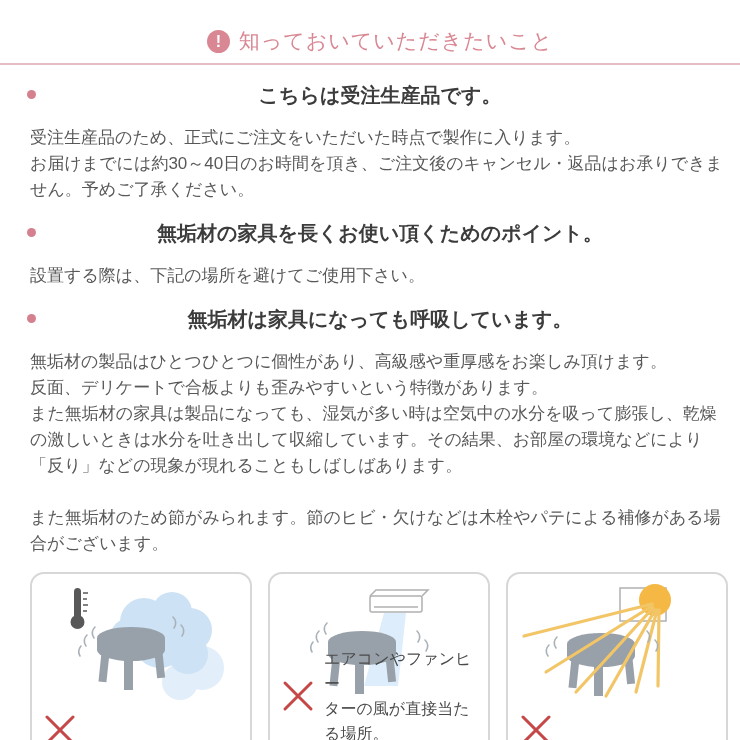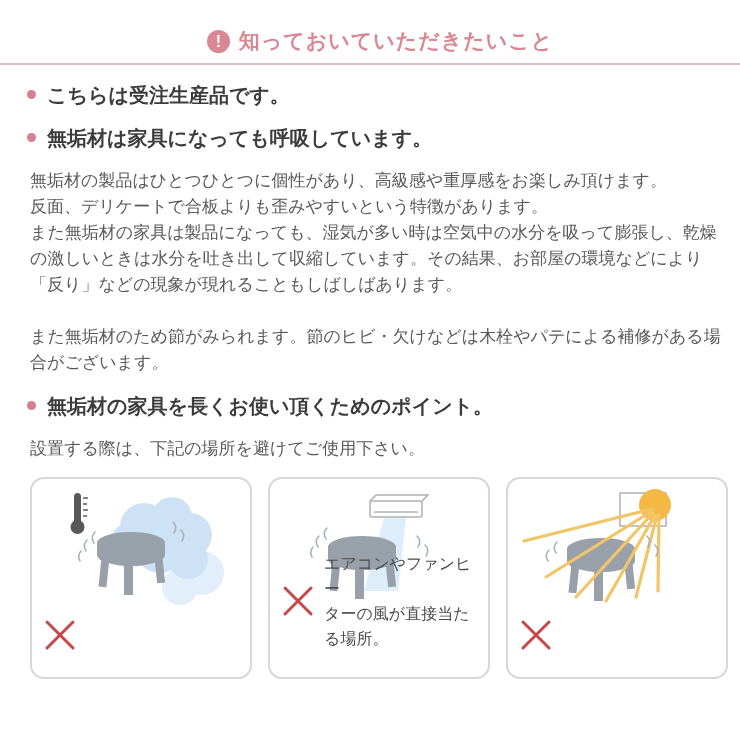--- a/index.html
+++ b/index.html
@@ -9,27 +9,27 @@
     background:var(--page-bg,#fff);
     font-family:"Liberation Sans","DejaVu Sans",sans-serif;
   }
   
   .info-header { display:flex; justify-content:center; align-items:center; gap:9px; height:26px; }
   .alert-icon {
     width:23px; height:23px; border-radius:50%; background:var(--accent-pink);
     color:#fff; font-weight:bold; font-size:16px; line-height:23px;
     text-align:center; flex:none;
   }
-  .page-title { margin:0; font-size:21px; font-weight:bold; letter-spacing:1px; color:var(--accent-pink); }
+  .page-title { margin:0; font-size:21px; font-weight:normal; letter-spacing:1px; color:var(--accent-pink); }
   .pink-divider { border:none; border-top:2px solid var(--divider-pink); margin:9px -10px 0 -30px; }
   
   .section { margin-top:12px; }
   .section.s2 { margin-top:16px; }
   .section.s3 { margin-top:12px; }
-  .section h2 { position:relative; margin:17px; font-size:20px; line-height:26px; color:var(--heading-color); }
+  .section h2 { position:relative; margin:17px; font-size:20px; line-height:26px; color:var(--heading-color);text-align:center; }
   .bullet {
     position:absolute; left:-20px; top:8px; width:9px; height:9px;
     border-radius:50%; background:var(--bullet-pink);
   }
   .section .body {
     margin:3px 0 0; font-size:17px; line-height:26px; color:var(--body-color);
     white-space:pre-line;
   }
   
   .warning-boxes { display:flex; gap:16px; margin-top:15px; }
@@ -66,34 +66,36 @@
 <div class="page">
 
   <div class="info-header">
     <span class="alert-icon">!</span>
     <h1 class="page-title">知っておいていただきたいこと</h1>
   </div>
   <hr class="pink-divider">
 
   <div class="section s1">
     <h2><span class="bullet"></span><span>こちらは受注生産品です。</span></h2>
+    <p class="body">受注生産品のため、正式にご注文をいただいた時点で製作に入ります。
+お届けまでには約30～40日のお時間を頂き、ご注文後のキャンセル・返品はお承りできません。予めご了承ください。</p>
+  </div>
+
+  <div class="section s3">
+    <h2><span class="bullet"></span><span>無垢材の家具を長くお使い頂くためのポイント。</span></h2>
+    <p class="body">設置する際は、下記の場所を避けてご使用下さい。</p>
   </div>
 
   <div class="section s2">
     <h2><span class="bullet"></span><span>無垢材は家具になっても呼吸しています。</span></h2>
     <p class="body">無垢材の製品はひとつひとつに個性があり、高級感や重厚感をお楽しみ頂けます。
 反面、デリケートで合板よりも歪みやすいという特徴があります。
 また無垢材の家具は製品になっても、湿気が多い時は空気中の水分を吸って膨張し、乾燥の激しいときは水分を吐き出して収縮しています。その結果、お部屋の環境などにより「反り」などの現象が現れることもしばしばあります。
 
 また無垢材のため節がみられます。節のヒビ・欠けなどは木栓やパテによる補修がある場合がございます。</p>
-  </div>
-
-  <div class="section s3">
-    <h2><span class="bullet"></span><span>無垢材の家具を長くお使い頂くためのポイント。</span></h2>
-    <p class="body">設置する際は、下記の場所を避けてご使用下さい。</p>
   </div>
 
   <div class="warning-boxes">
 
     <div class="warning-box">
       <svg class="illus" viewBox="0 0 218 130">
         <g>
           <circle class="f-cloud2" cx="170" cy="88" r="22"></circle>
           <circle class="f-cloud2" cx="148" cy="102" r="18"></circle>
           <circle class="f-cloud" cx="112" cy="42" r="24"></circle>

